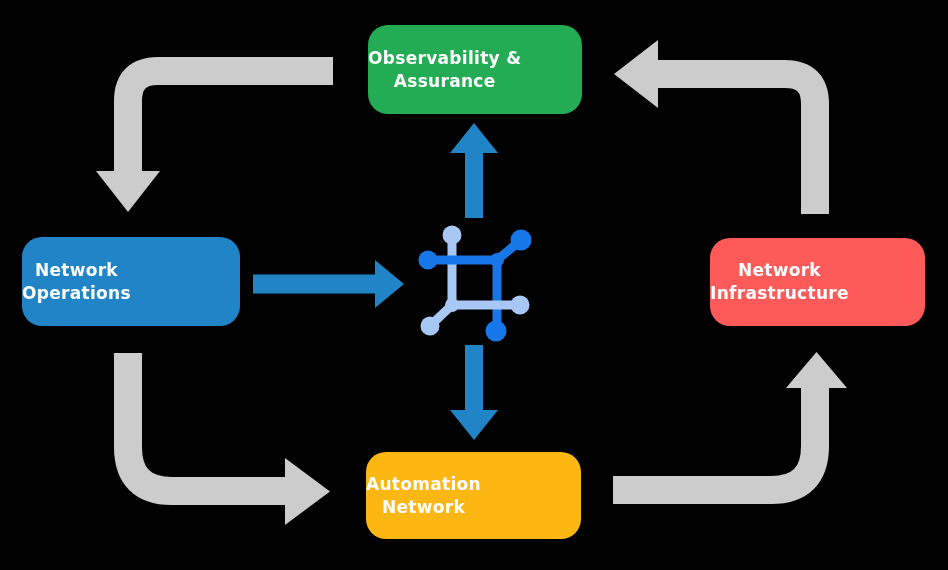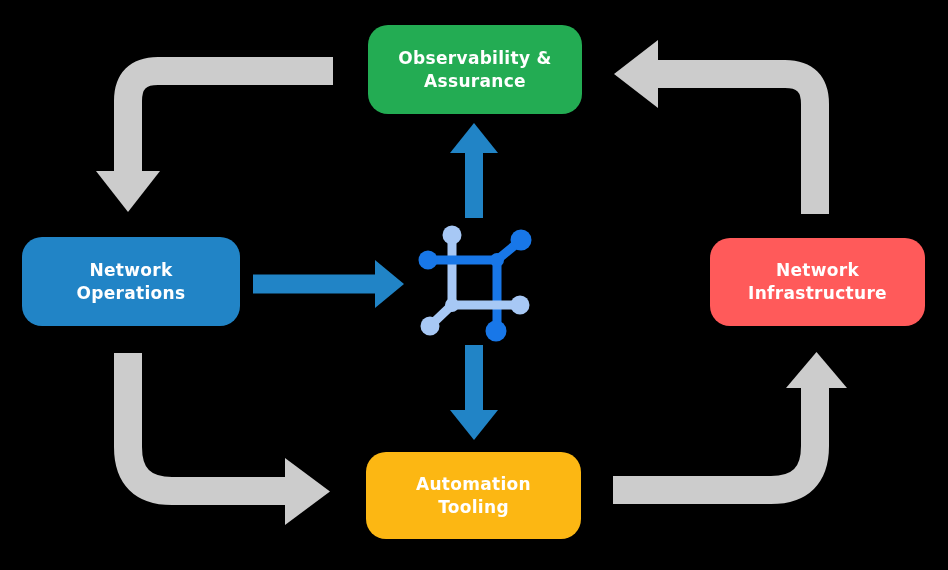--- a/index.html
+++ b/index.html
@@ -10,21 +10,20 @@
     background: #000;
     overflow: hidden;
     font-family: "DejaVu Sans", "Liberation Sans", sans-serif;
   }
   .layer-svg { position: absolute; left: 0; top: 0; }
   .node {
     position: absolute;
     border-radius: 20px;
     display: flex;
     align-items: center;
-    justify-content: center;
     text-align: center;
   }
   .node .label {
     color: #fff;
     font-size: 17px;
     font-weight: 600;
     line-height: 1.33;
     letter-spacing: 0.3px;
     white-space: pre-line;
   }
@@ -116,16 +115,16 @@
 Operations</span>
   </div>
 
   <div class="node node-infrastructure" style="background-color: rgb(255, 90, 90);">
     <span class="label">Network
 Infrastructure</span>
   </div>
 
   <div class="node node-automation" style="background-color: rgb(252, 183, 19);">
     <span class="label">Automation
-Tooling</span>
+Network</span>
   </div>
 
 </div>
 
 </body></html>

